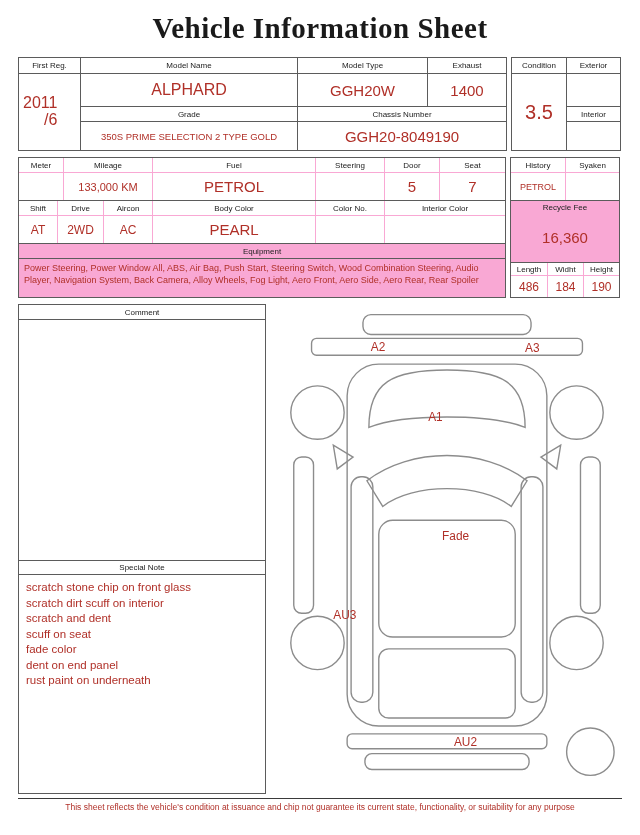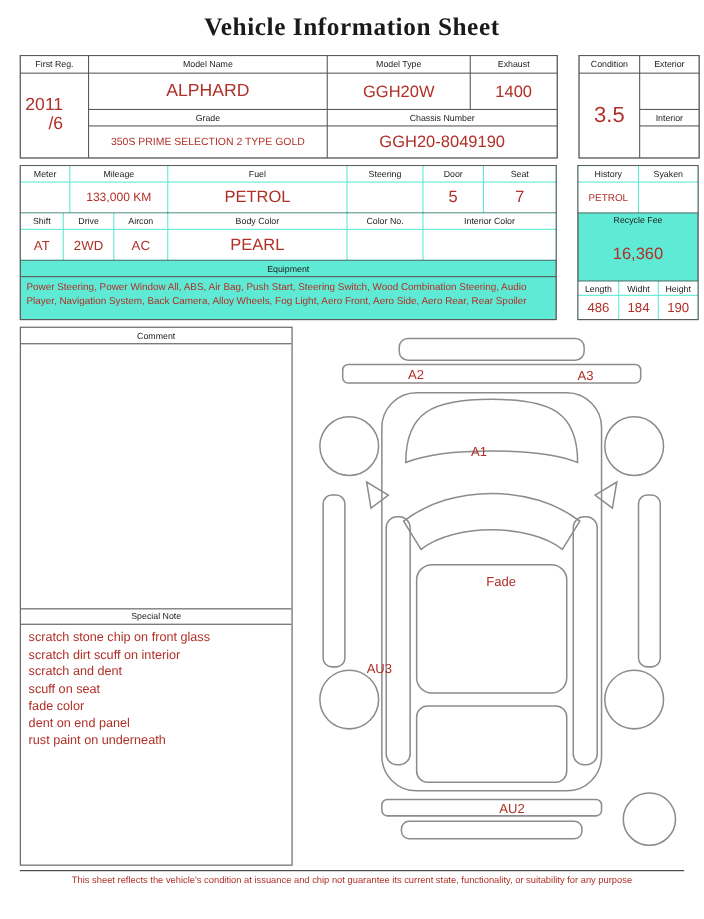--- a/index.html
+++ b/index.html
@@ -10,30 +10,30 @@
   *{box-sizing:border-box;margin:0;padding:0;}
   html,body{background:#fff;}
   body{
     width:640px;height:835px;
     font-family:"Liberation Sans",sans-serif;
     color:var(--ink);
   }
   .page{padding:8px 18px 4px;}
   .title{
     font-family:"Liberation Serif",serif;
-    font-weight:600;font-size:23px;letter-spacing:.5px;
+    font-weight:600;font-size:29px;letter-spacing:.5px;
     text-align:center;margin:4px 0 12px;
   }
-  .row{display:flex;gap:19px;margin-bottom:6px;}
+  .row{display:flex;gap:4px;margin-bottom:6px;}
 
   
   .gridbox{display:grid;gap:1px;background:var(--line);border:1px solid var(--line);}
   .gridbox>*{background:#fff;}
   .stack{display:flex;flex-direction:column;gap:1px;background:var(--line);border:1px solid var(--line);}
-  .stack>*{background:#5eead4;}
+  .stack>*{background:#f9a8d4;}
 
   .cell{display:flex;align-items:center;justify-content:center;text-align:center;overflow:hidden;}
   .lbl{font-size:8px;color:#222;}
   .val{color:var(--red);font-size:14px;}
 
   
   .t1-main{grid-template-columns:61px 216px 129px 78px;grid-template-rows:15px 32px 14px 28px;}
   .t1-right{grid-template-columns:54px 53px;grid-template-rows:15px 32px 14px 28px;}
   .firstreg{white-space:pre-line;font-size:16px;line-height:1.05;justify-content:flex-start;text-align:right;padding-left:4px;}
   .fs20{font-size:20px;} .fs16{font-size:16px;} .fs15{font-size:15px;}

